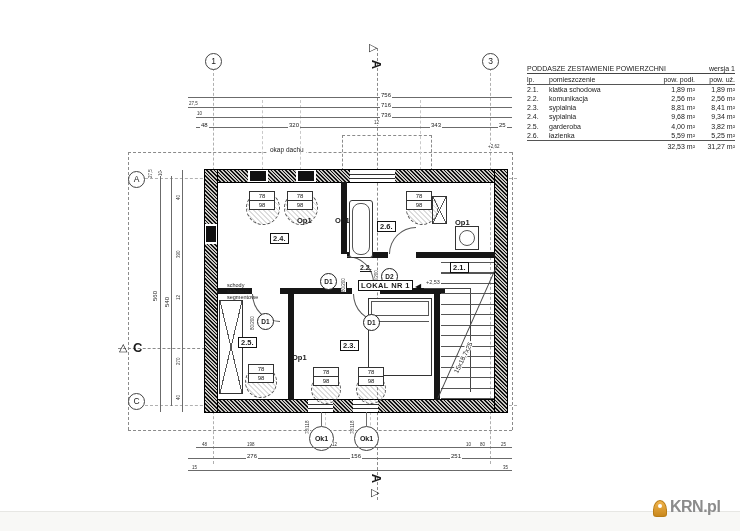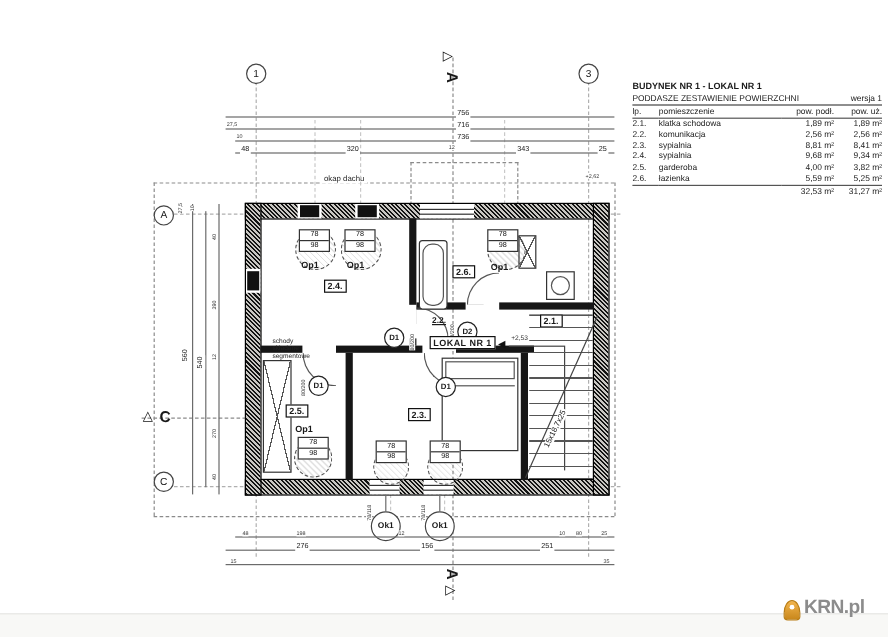--- a/index.html
+++ b/index.html
@@ -27,21 +27,21 @@
   .bubble{width:15px;height:15px;border:1px solid #444;border-radius:50%;background:#fff;
           font-size:8.5px;line-height:15px;text-align:center;}
   .tag{border:1px solid #111;background:#fff;font-weight:bold;font-size:7.5px;line-height:9px;padding:0 2px;white-space:nowrap;}
   .balloon{width:15px;height:15px;border:1px solid #222;border-radius:50%;background:#fff;
            font-weight:bold;font-size:6.5px;line-height:15px;text-align:center;}
   .winbox{width:24px;border:1px solid #333;background:#fff;font-size:6px;line-height:8px;text-align:center;}
   .winbox .t{display:block;border-bottom:1px solid #333;}
   .winbox .b{display:block;}
   .wincirc{border:1px dashed #555;border-radius:50%;
            background:repeating-linear-gradient(45deg,rgba(120,120,120,.25) 0 1px,transparent 1px 3.5px);}
-  .oplbl{font-weight:bold;font-size:7.5px;line-height:8px;background:transparent;}
+  .oplbl{font-weight:bold;font-size:7.5px;line-height:8px;background:transparent;margin-left:46px;}
   .okcirc{border:1px solid #444;border-radius:50%;background:#fff;font-weight:bold;font-size:7px;text-align:center;}
   .rot{transform:rotate(-90deg);transform-origin:0 0;}
   .arc{border-left:1px solid #555;border-bottom:1px solid #555;border-bottom-left-radius:100%;}
   .furn{border:1px solid #333;background:#fff;}
   .xcross{background:
      linear-gradient(to top right,transparent calc(50% - .5px),#555 calc(50% - .5px),#555 calc(50% + .5px),transparent calc(50% + .5px)),
      linear-gradient(to bottom right,transparent calc(50% - .5px),#555 calc(50% - .5px),#555 calc(50% + .5px),transparent calc(50% + .5px));}
   .treads{background:repeating-linear-gradient(to bottom,#555 0 1px,transparent 1px 10.5px);}
   .tri{font-size:11px;line-height:11px;color:#111;}
   .secL{font-weight:bold;font-size:13px;line-height:13px;}
@@ -258,21 +258,20 @@
 <div class="a bubble" style="left:128px;top:393px;">C</div>
 
 <div class="a tri" style="left:369px;top:42px;">▷</div>
 <div class="a secL" style="left:372px;top:58px;transform:rotate(90deg);">A</div>
 <div class="a secL" style="left:372px;top:472px;transform:rotate(90deg);">A</div>
 <div class="a tri" style="left:371px;top:487px;">▷</div>
 <div class="a tri" style="left:119px;top:342px;">△</div>
 <div class="a secL" style="left:133px;top:341px;">C</div>
 
 <div class="a tb">
-  <div class="bld">BUDYNEK NR 1 - LOKAL NR 1</div>
   <div class="cap">
     <span>PODDASZE ZESTAWIENIE POWIERZCHNI</span>
     <span>wersja 1</span>
   </div>
   <table class="areas">
     <tbody>
         <tr class="hd">
       <td style="width:22px;">lp.</td>
       <td>pomieszczenie</td>
       <td class="r" style="width:44px;">pow. podł.</td>

